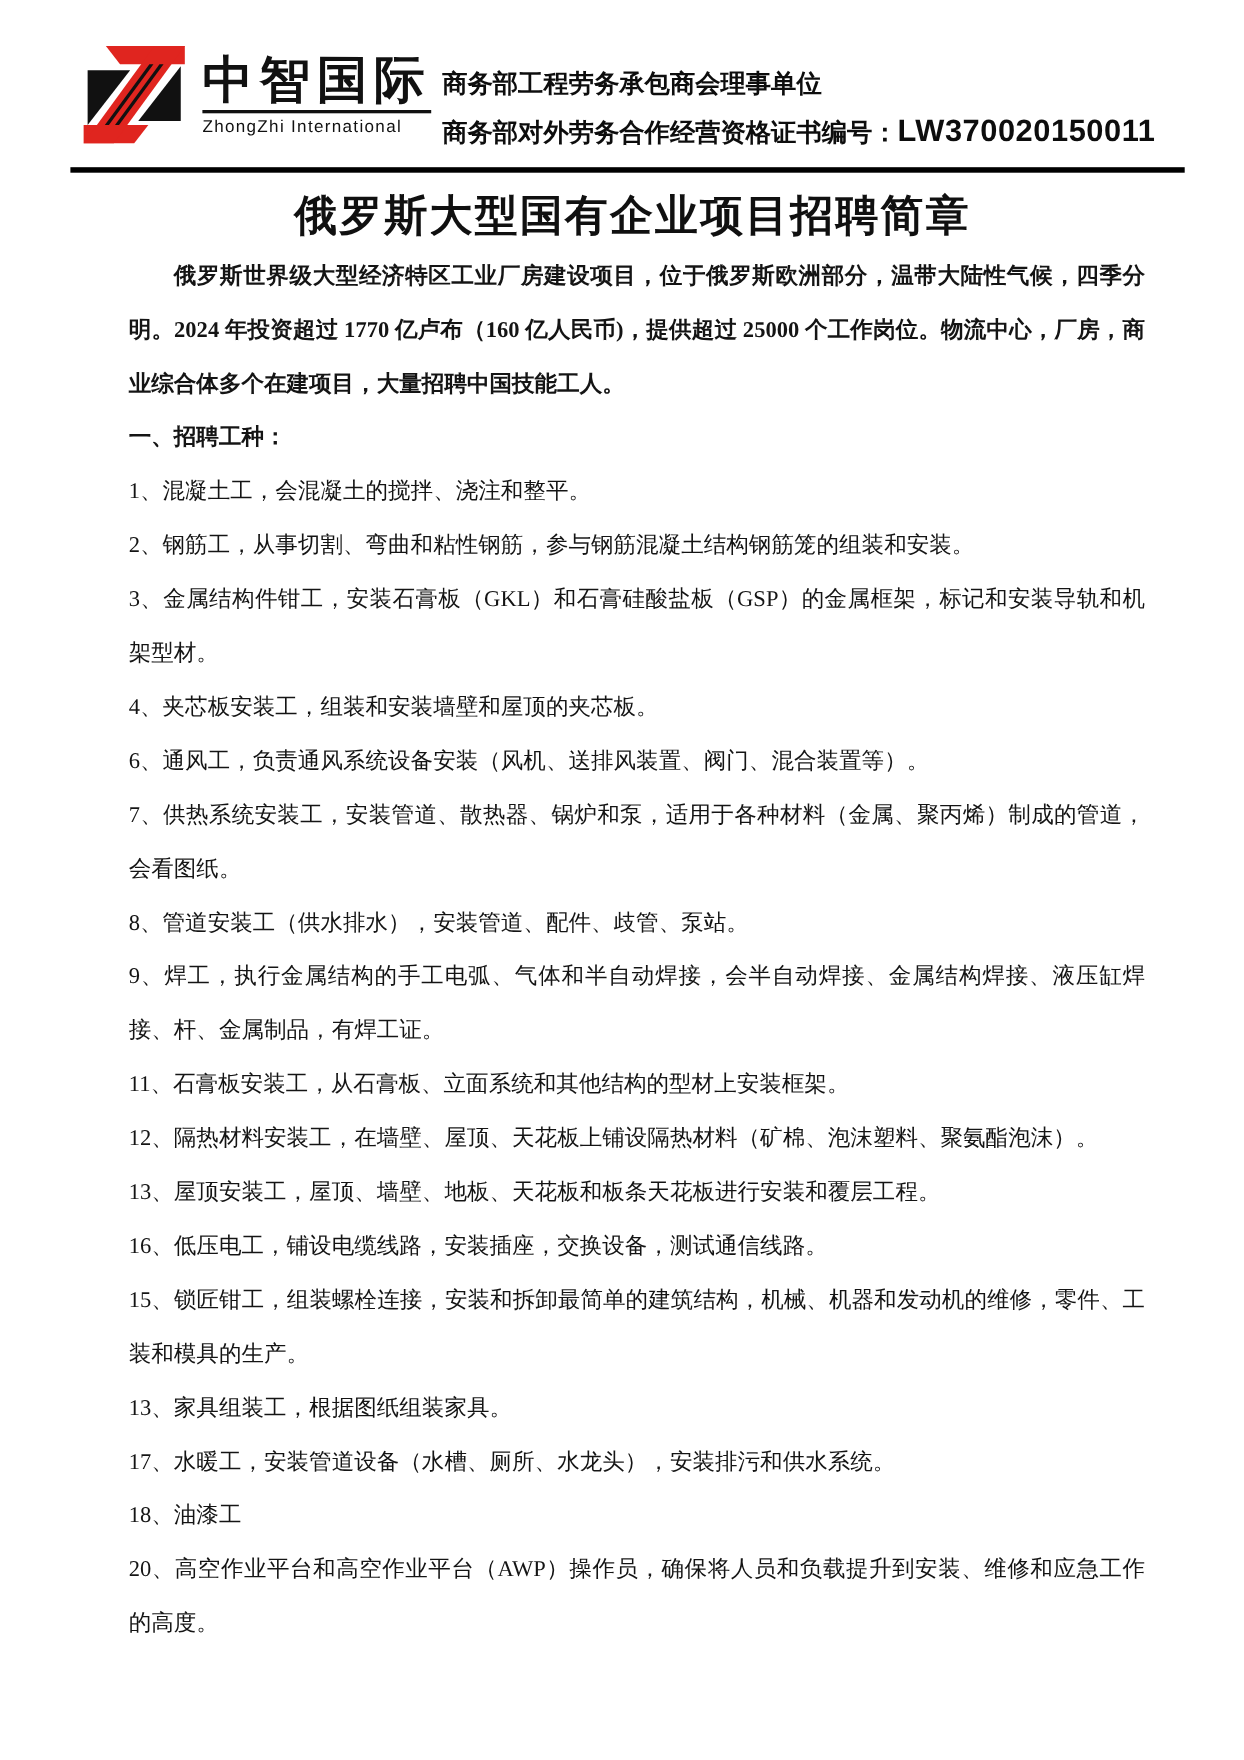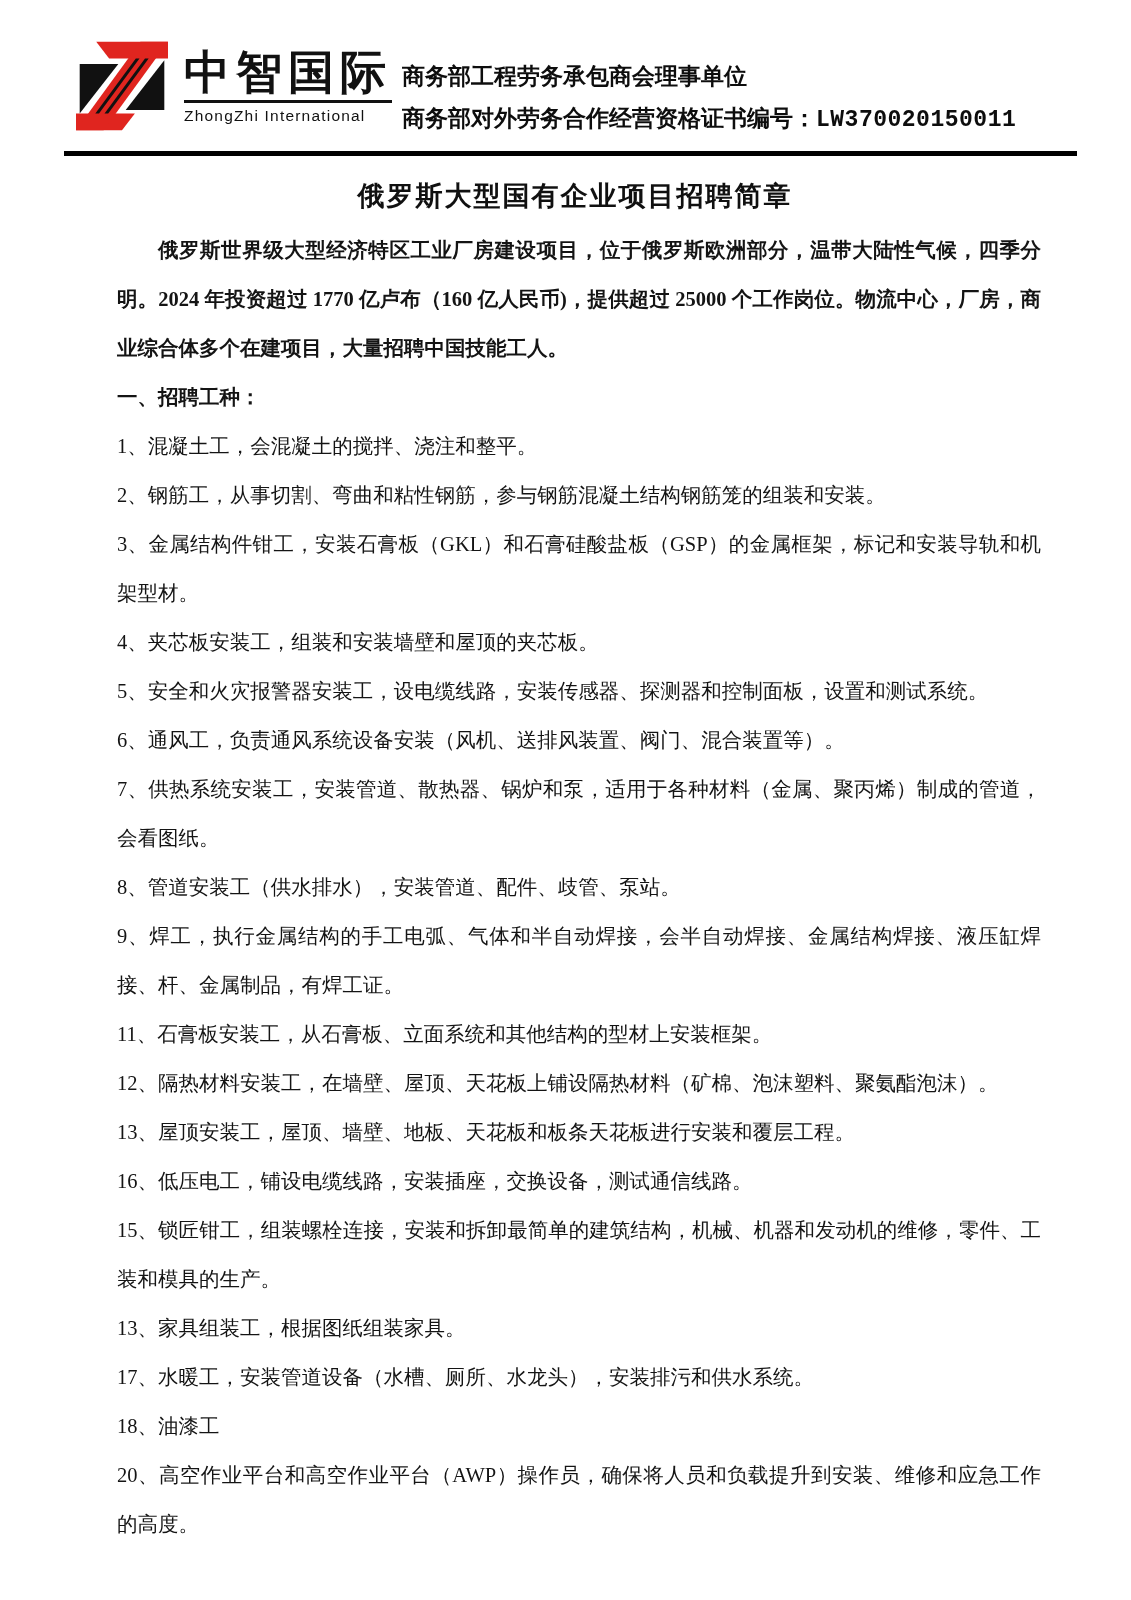--- a/index.html
+++ b/index.html
@@ -36,33 +36,33 @@
   .cert{
     margin-left:10px;
     padding-top:16px;
     font-weight:bold;
     font-size:23px;
     line-height:42px;
     color:#0d0d0d;
     white-space:nowrap;
   }
   .cert-num{
-    font-family:Liberation Mono, monospace;
-    font-weight:bold;font-size:23px;letter-spacing:0.5px;
+    font-family:Liberation Sans, sans-serif;
+    font-weight:bold;font-size:28px;letter-spacing:0.5px;
   }
   
   .header-rule{
     height:5px;background:#000;
     margin:10px 54px 0 64px;
   }
   
   .doc-title{
     margin:14px 16px 0;
     text-align:center;
-    font-size:27px;
+    font-size:39px;
     font-weight:bold;
     letter-spacing:2px;
     line-height:52px;
     color:#101010;
     padding-left:19px;
   }
   
   .content{
     margin:4px 90px 0 117px;
     font-size:20.5px;
@@ -110,21 +110,20 @@
   <h1 class="doc-title">俄罗斯大型国有企业项目招聘简章</h1>
 
   <main class="content">
     <p class="line intro">俄罗斯世界级大型经济特区工业厂房建设项目，位于俄罗斯欧洲部分，温带大陆性气候，四季分明。2024 年投资超过 1770 亿卢布（160 亿人民币)，提供超过 25000 个工作岗位。物流中心，厂房，商业综合体多个在建项目，大量招聘中国技能工人。</p>
     <p class="line heading">一、招聘工种：</p>
     <div id="job-list">
         <p class="line item">1、混凝土工，会混凝土的搅拌、浇注和整平。</p>
         <p class="line item">2、钢筋工，从事切割、弯曲和粘性钢筋，参与钢筋混凝土结构钢筋笼的组装和安装。</p>
         <p class="line item">3、金属结构件钳工，安装石膏板（GKL）和石膏硅酸盐板（GSP）的金属框架，标记和安装导轨和机架型材。</p>
         <p class="line item">4、夹芯板安装工，组装和安装墙壁和屋顶的夹芯板。</p>
-        <p class="line item">5、安全和火灾报警器安装工，设电缆线路，安装传感器、探测器和控制面板，设置和测试系统。</p>
         <p class="line item">6、通风工，负责通风系统设备安装（风机、送排风装置、阀门、混合装置等）。</p>
         <p class="line item">7、供热系统安装工，安装管道、散热器、锅炉和泵，适用于各种材料（金属、聚丙烯）制成的管道，会看图纸。</p>
         <p class="line item">8、管道安装工（供水排水），安装管道、配件、歧管、泵站。</p>
         <p class="line item">9、焊工，执行金属结构的手工电弧、气体和半自动焊接，会半自动焊接、金属结构焊接、液压缸焊接、杆、金属制品，有焊工证。</p>
         <p class="line item">11、石膏板安装工，从石膏板、立面系统和其他结构的型材上安装框架。</p>
         <p class="line item">12、隔热材料安装工，在墙壁、屋顶、天花板上铺设隔热材料（矿棉、泡沫塑料、聚氨酯泡沫）。</p>
         <p class="line item">13、屋顶安装工，屋顶、墙壁、地板、天花板和板条天花板进行安装和覆层工程。</p>
         <p class="line item">16、低压电工，铺设电缆线路，安装插座，交换设备，测试通信线路。</p>
         <p class="line item">15、锁匠钳工，组装螺栓连接，安装和拆卸最简单的建筑结构，机械、机器和发动机的维修，零件、工装和模具的生产。</p>
         <p class="line item">13、家具组装工，根据图纸组装家具。</p>

